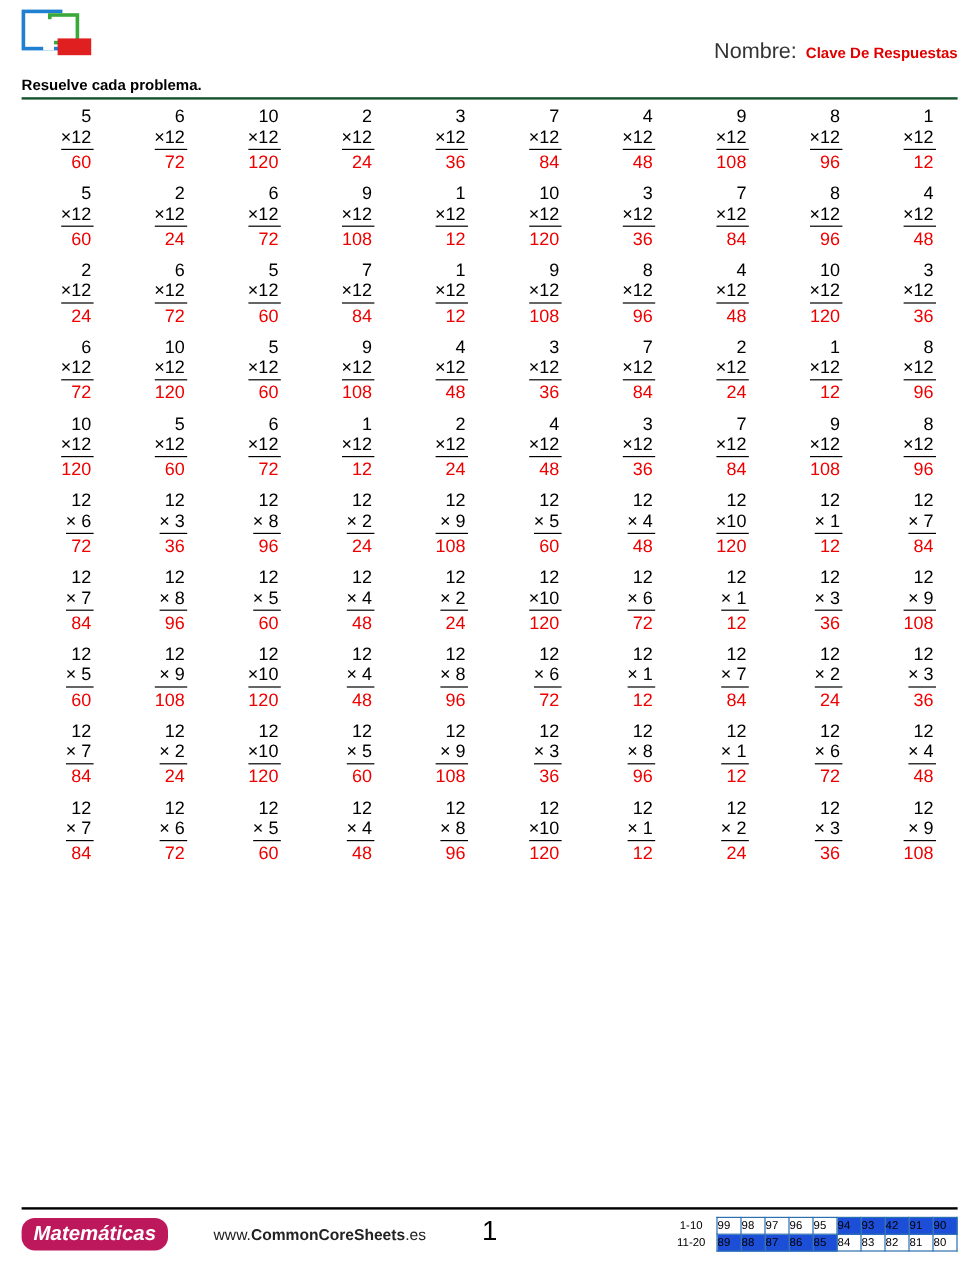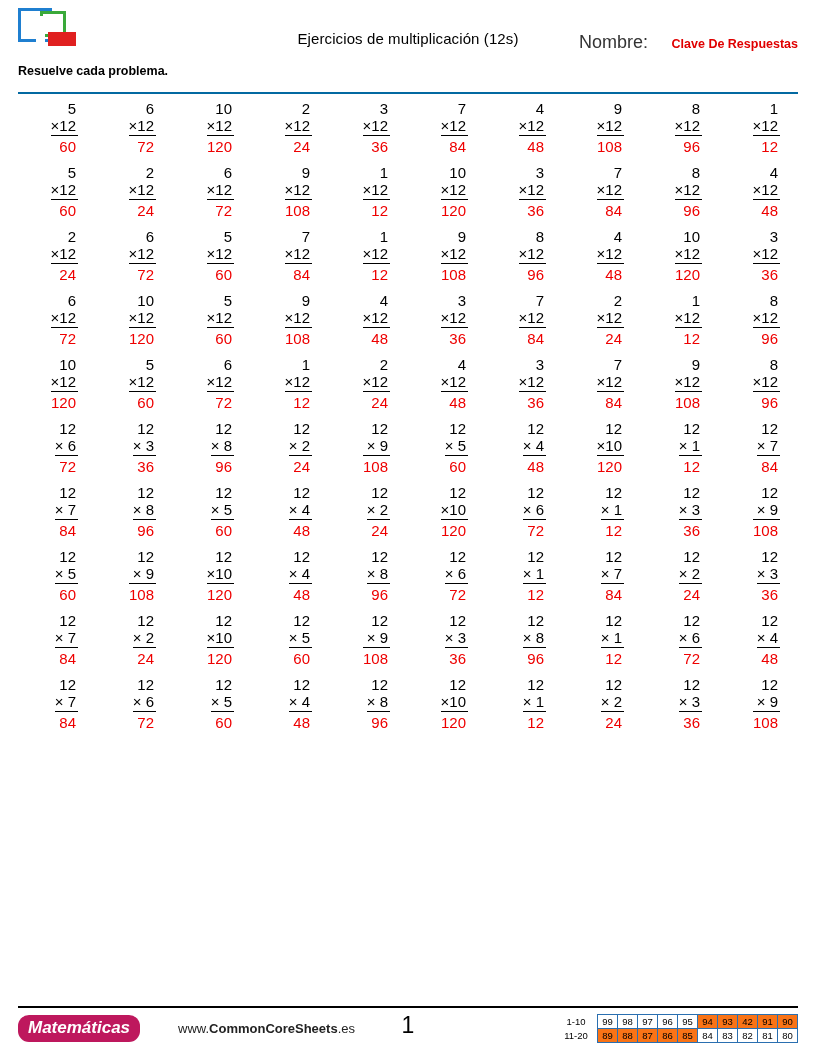--- a/index.html
+++ b/index.html
@@ -80,31 +80,31 @@
     white-space: nowrap;
   }
   .name-label {
     color: #333333;
     font-size: 18px;
   }
   .name-value {
     color: #e00000;
     font-weight: bold;
     font-size: 12.5px;
-    margin-left: 20px;
+    margin-left: 4px;
     text-align: center;
   }
 
   .instruction {
     margin: 0 18px;
     font-size: 12.5px;
     font-weight: bold;
     color: #000;
-    padding-bottom: 14px;
-    border-bottom: 2px solid #0369a1;
+    padding-bottom: 3px;
+    border-bottom: 2px solid #14532d;
   }
 
   
   .grid {
     margin: 0 18px;
     padding-top: 6px;
   }
   .row {
     display: flex;
     width: 100%;
@@ -192,51 +192,50 @@
     position: absolute;
     right: 0;
     top: 8px;
     border-collapse: collapse;
     font-size: 9.5px;
   }
   .scoretable td {
     border: 1px solid #2a6fb0;
     width: 19px;
     height: 13px;
-    text-align: center;
+    text-align: left;
     vertical-align: middle;
     color: #000;
     padding: 0;
   }
   .scoretable td.rowlabel {
     border: none;
     width: 34px;
     text-align: center;
     padding-right: 4px;
     font-size: 9.5px;
     color: #000;
   }
   .scoretable td.hl {
-    background: #f97316;
+    background: #1d4ed8;
   }
 </style>
 </head>
 <body>
 
 <div class="page">
 
   <div class="header">
     <div class="logo">
       <div class="sq sq-blue"></div>
       <div class="sq sq-green"></div>
       <div class="sq cross-v"></div>
       <div class="sq cross-h"></div>
       <div class="sq sq-red"></div>
     </div>
-    <div class="doc-title">Ejercicios de multiplicación (12s)</div>
     <div class="name-block">
       <span class="name-label">Nombre:</span>
       <span class="name-value">Clave De Respuestas</span>
     </div>
   </div>
 
   <div class="instruction">Resuelve cada problema.</div>
 
   <div class="grid">
       <div class="row">

